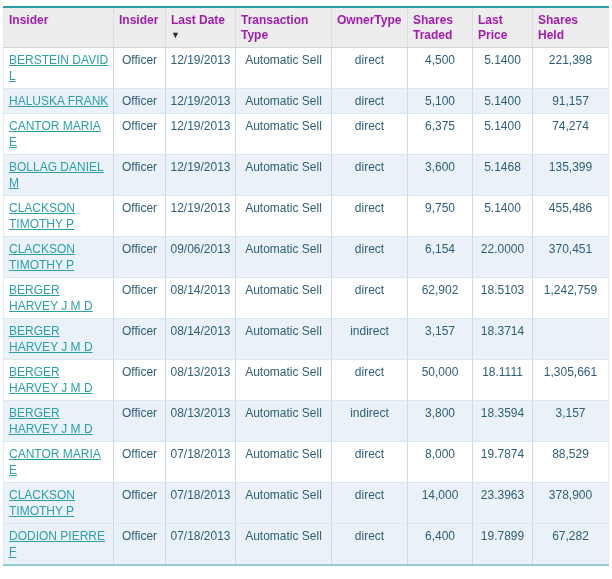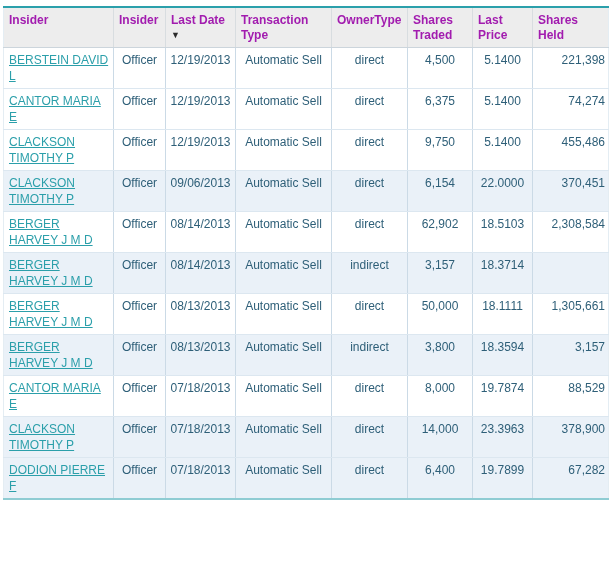--- a/index.html
+++ b/index.html
@@ -43,21 +43,21 @@
   }
 
   tbody td {
     font-size: 12px; color: #2e5f78;
     text-align: center; vertical-align: top;
     padding: 4px 3px; line-height: 16px;
     border-right: 1px solid #cbdae6;
     border-bottom: 1px solid #dce7f0;
     overflow: hidden;
   }
-  tbody td:last-child { border-right: none; text-align: right; }
+  tbody td:last-child { border-right: none; }
   tbody td.col-insider { text-align: left; padding-left: 5px; }
   tbody td.col-insider a {
     color: #2b9faa; text-decoration: underline; cursor: pointer;
   }
   tbody tr.alt { background: #eaf1f8; }
   tbody tr.plain { background: #ffffff; }
 </style>
 </head>
 <body>
 
@@ -89,29 +89,49 @@
         <tr class="plain">
           <td class="col-insider"><a>BERSTEIN DAVID<br>L</a></td>
           <td class="col-relation">Officer</td>
           <td class="col-last_date">12/19/2013</td>
           <td class="col-transaction_type">Automatic Sell</td>
           <td class="col-owner_type">direct</td>
           <td class="col-shares_traded">4,500</td>
           <td class="col-last_price">5.1400</td>
           <td class="col-shares_held">221,398</td>
         </tr>
+        <tr class="alt">
+          <td class="col-insider"><a>HALUSKA FRANK</a></td>
+          <td class="col-relation">Officer</td>
+          <td class="col-last_date">12/19/2013</td>
+          <td class="col-transaction_type">Automatic Sell</td>
+          <td class="col-owner_type">direct</td>
+          <td class="col-shares_traded">5,100</td>
+          <td class="col-last_price">5.1400</td>
+          <td class="col-shares_held">91,157</td>
+        </tr>
         <tr class="plain">
           <td class="col-insider"><a>CANTOR MARIA E</a></td>
           <td class="col-relation">Officer</td>
           <td class="col-last_date">12/19/2013</td>
           <td class="col-transaction_type">Automatic Sell</td>
           <td class="col-owner_type">direct</td>
           <td class="col-shares_traded">6,375</td>
           <td class="col-last_price">5.1400</td>
           <td class="col-shares_held">74,274</td>
+        </tr>
+        <tr class="alt">
+          <td class="col-insider"><a>BOLLAG DANIEL<br>M</a></td>
+          <td class="col-relation">Officer</td>
+          <td class="col-last_date">12/19/2013</td>
+          <td class="col-transaction_type">Automatic Sell</td>
+          <td class="col-owner_type">direct</td>
+          <td class="col-shares_traded">3,600</td>
+          <td class="col-last_price">5.1468</td>
+          <td class="col-shares_held">135,399</td>
         </tr>
         <tr class="plain">
           <td class="col-insider"><a>CLACKSON<br>TIMOTHY P</a></td>
           <td class="col-relation">Officer</td>
           <td class="col-last_date">12/19/2013</td>
           <td class="col-transaction_type">Automatic Sell</td>
           <td class="col-owner_type">direct</td>
           <td class="col-shares_traded">9,750</td>
           <td class="col-last_price">5.1400</td>
           <td class="col-shares_held">455,486</td>
@@ -127,21 +147,21 @@
           <td class="col-shares_held">370,451</td>
         </tr>
         <tr class="plain">
           <td class="col-insider"><a>BERGER<br>HARVEY J M D</a></td>
           <td class="col-relation">Officer</td>
           <td class="col-last_date">08/14/2013</td>
           <td class="col-transaction_type">Automatic Sell</td>
           <td class="col-owner_type">direct</td>
           <td class="col-shares_traded">62,902</td>
           <td class="col-last_price">18.5103</td>
-          <td class="col-shares_held">2,308,584</td>
+          <td class="col-shares_held">1,242,759</td>
         </tr>
         <tr class="alt">
           <td class="col-insider"><a>BERGER<br>HARVEY J M D</a></td>
           <td class="col-relation">Officer</td>
           <td class="col-last_date">08/14/2013</td>
           <td class="col-transaction_type">Automatic Sell</td>
           <td class="col-owner_type">indirect</td>
           <td class="col-shares_traded">3,157</td>
           <td class="col-last_price">18.3714</td>
           <td class="col-shares_held"></td>

